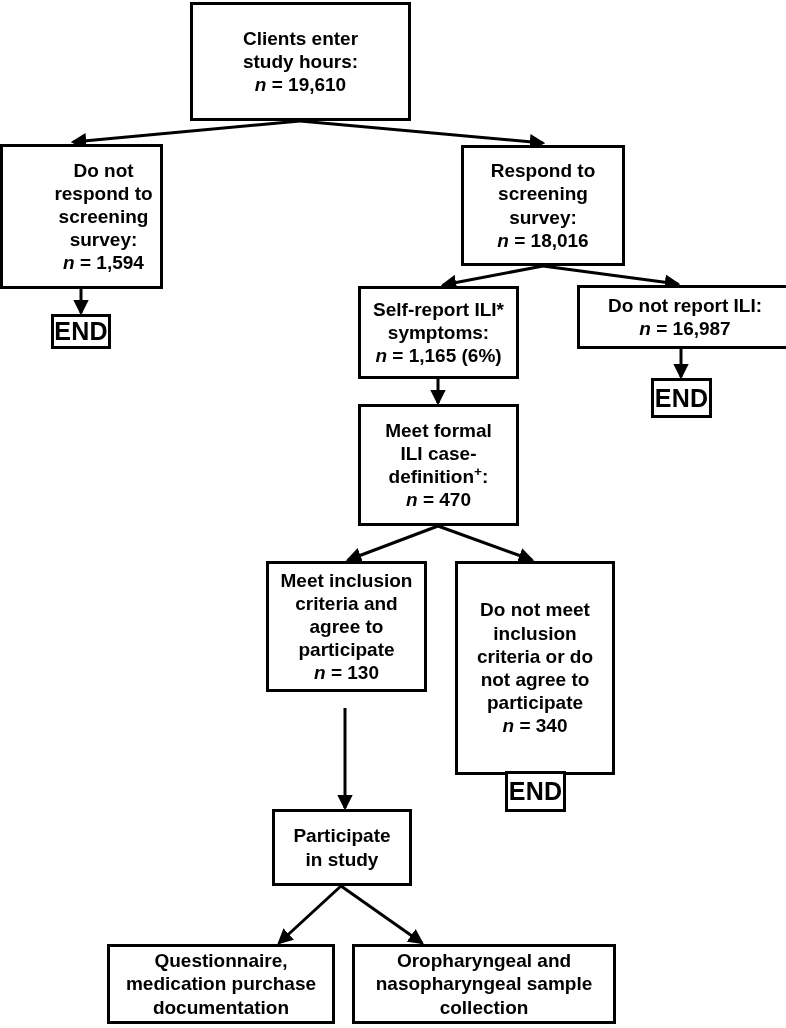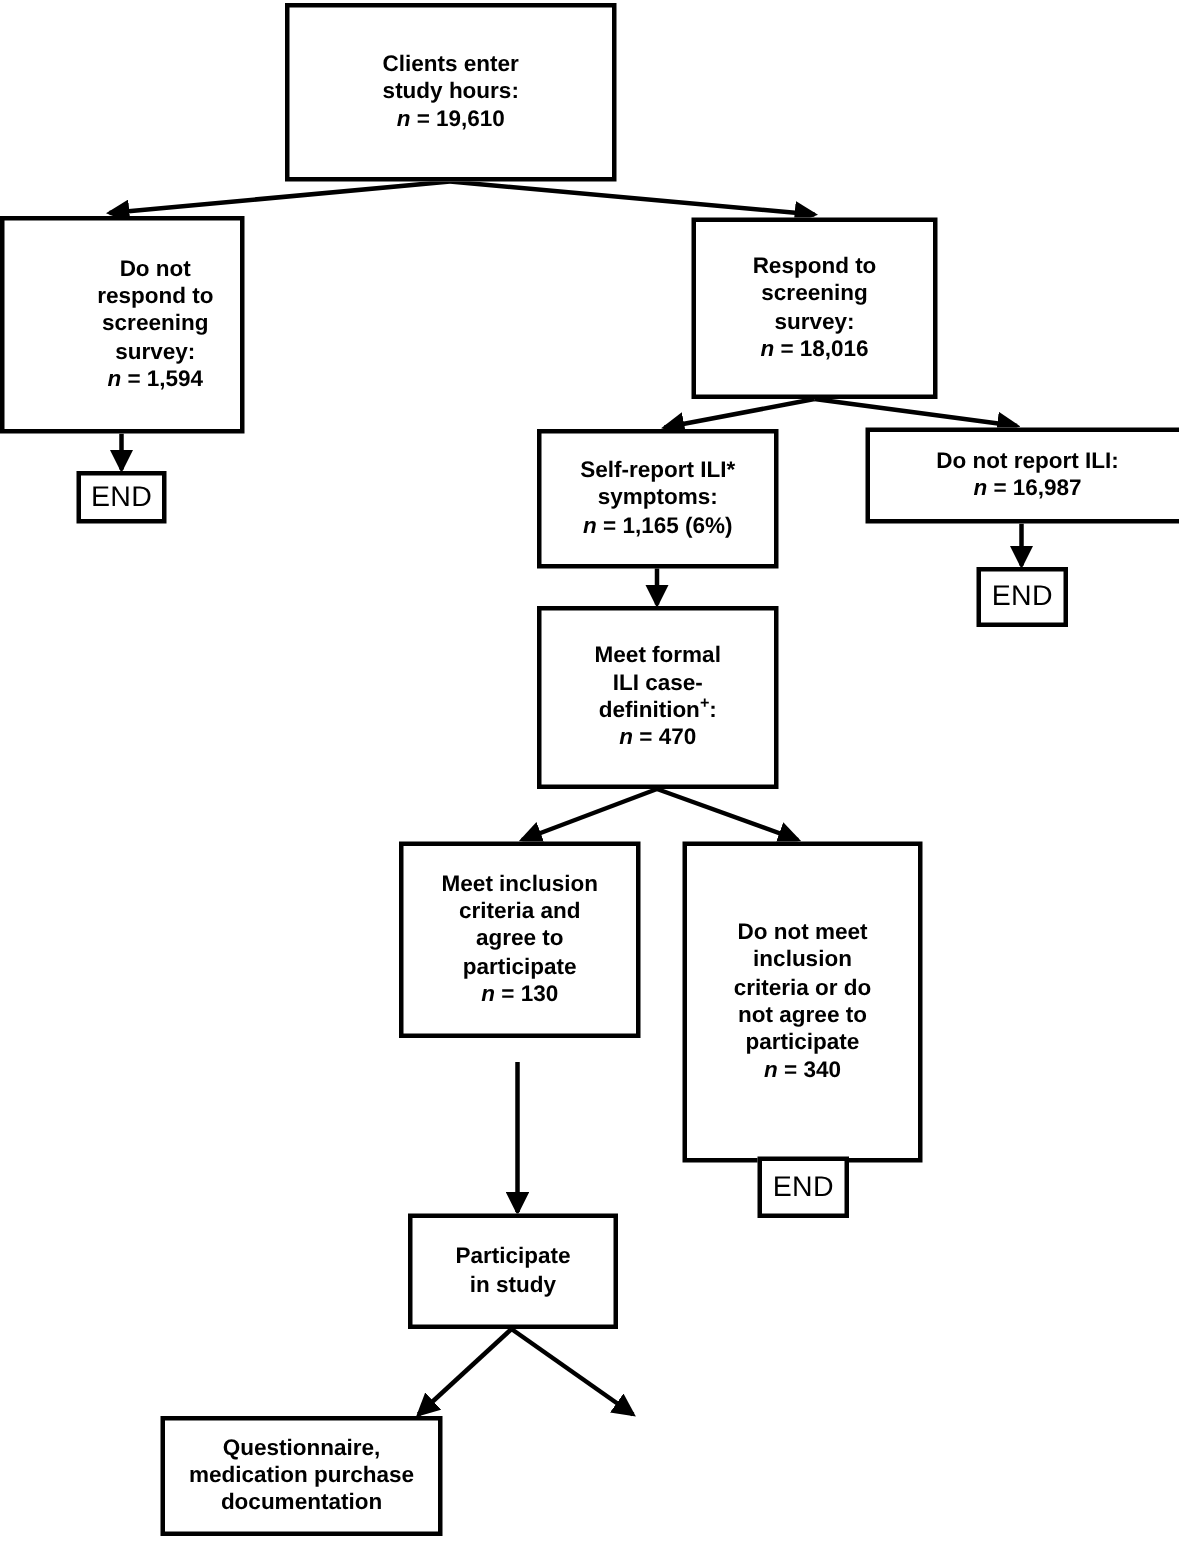--- a/index.html
+++ b/index.html
@@ -19,32 +19,32 @@
     position: absolute;
     box-sizing: border-box;
     border: 3px solid #000000;
     background: #ffffff;
     display: flex;
     flex-direction: column;
     align-items: center;
     justify-content: center;
     text-align: center;
     font-weight: 700;
-    font-size: 15px;
+    font-size: 19px;
     line-height: 1.22;
     color: #000000;
     z-index: 2;
     padding: 2px 4px;
   }
   .node .line { display: block; white-space: nowrap; }
   .node .n-line { font-weight: 700; }
   .ital { font-style: italic; font-weight: 700; }
   .end-node {
-    font-size: 19px;
-    font-weight: 400;
+    font-size: 25px;
+    font-weight: 700;
     letter-spacing: 0.2px;
     justify-content: center;
   }
   svg.edges {
     position: absolute;
     left: 0;
     top: 0;
     width: 786px;
     height: 1028px;
     z-index: 1;
@@ -146,20 +146,25 @@
 
   <div class="node end-node" style="left:505px; top:771px; width:61px; height:41px;">
     <span class="line">END</span>
   </div>
 
   <div class="node" style="left:272px; top:809px; width:140px; height:77px;">
     <span class="line">Participate</span>
     <span class="line">in study</span>
   </div>
 
-  <div class="node" style="left:107px; top:944px; width:188px; height:80px;">
+  <div class="node" style="left:107px; top:944px; width:228px; height:80px;">
     <span class="line">Questionnaire,</span>
     <span class="line">medication purchase</span>
     <span class="line">documentation</span>
   </div>
 
+  <div class="node" style="left:352px; top:944px; width:264px; height:80px;">
+    <span class="line">Oropharyngeal and</span>
+    <span class="line">nasopharyngeal sample</span>
+    <span class="line">collection</span>
+  </div>
 
 </div>
 
 </body></html>

